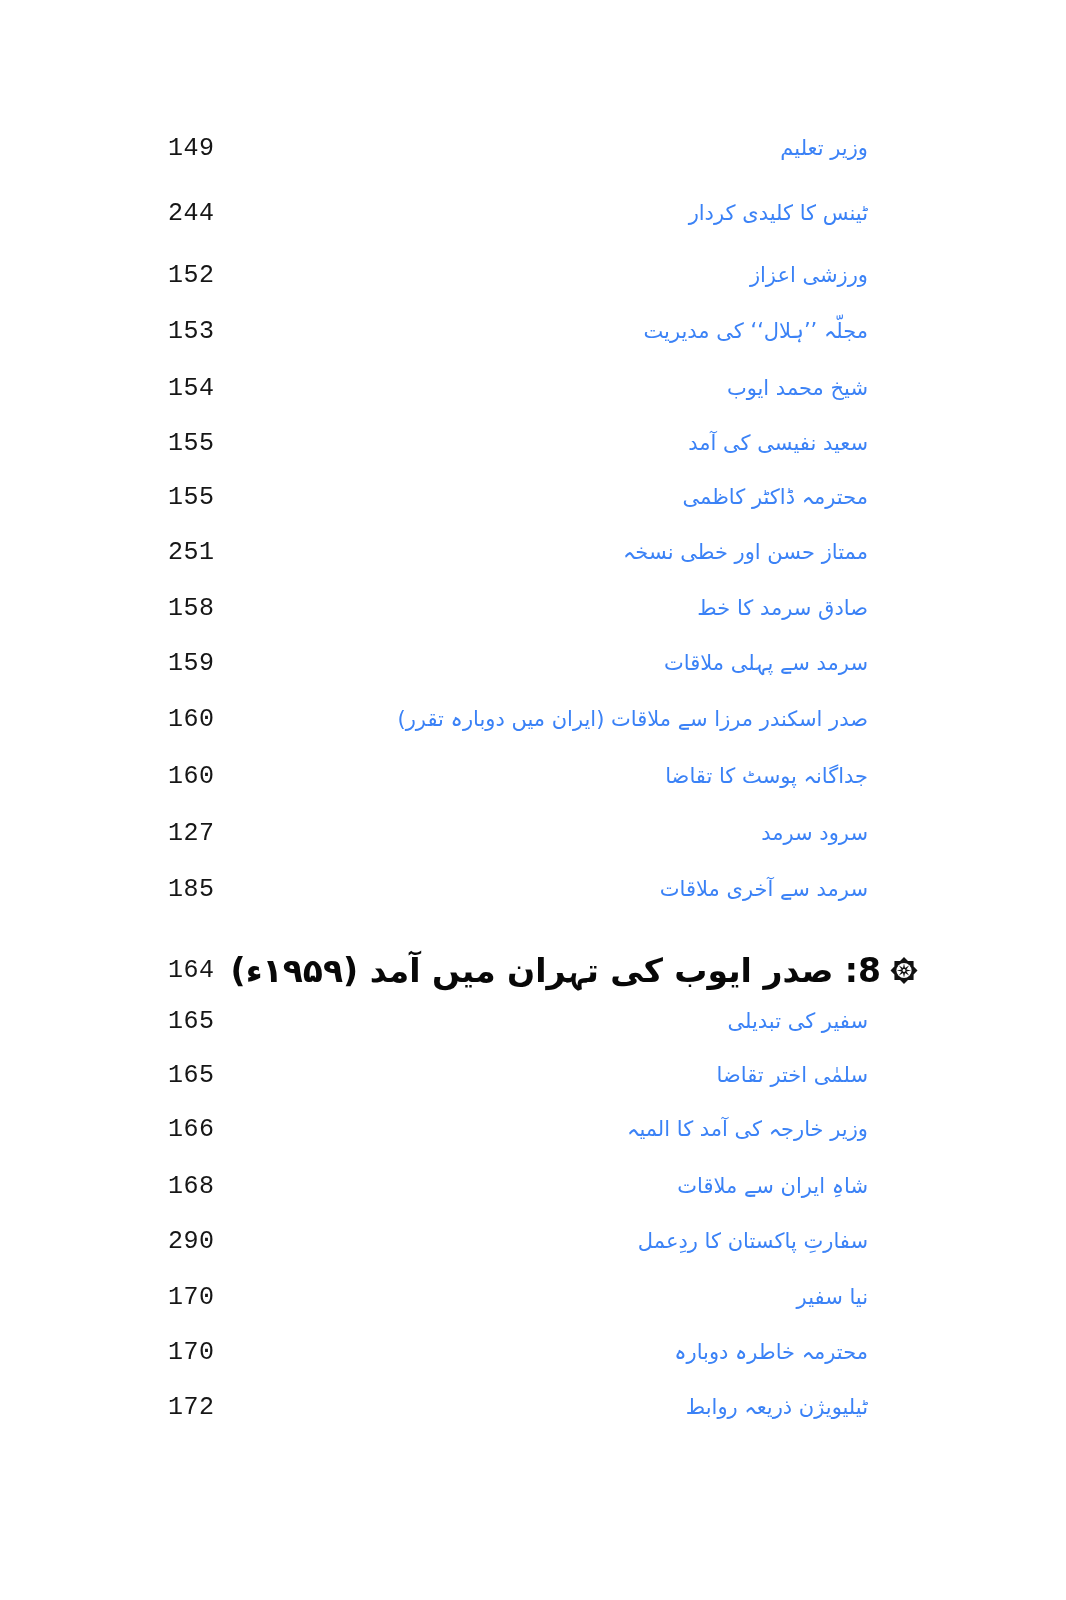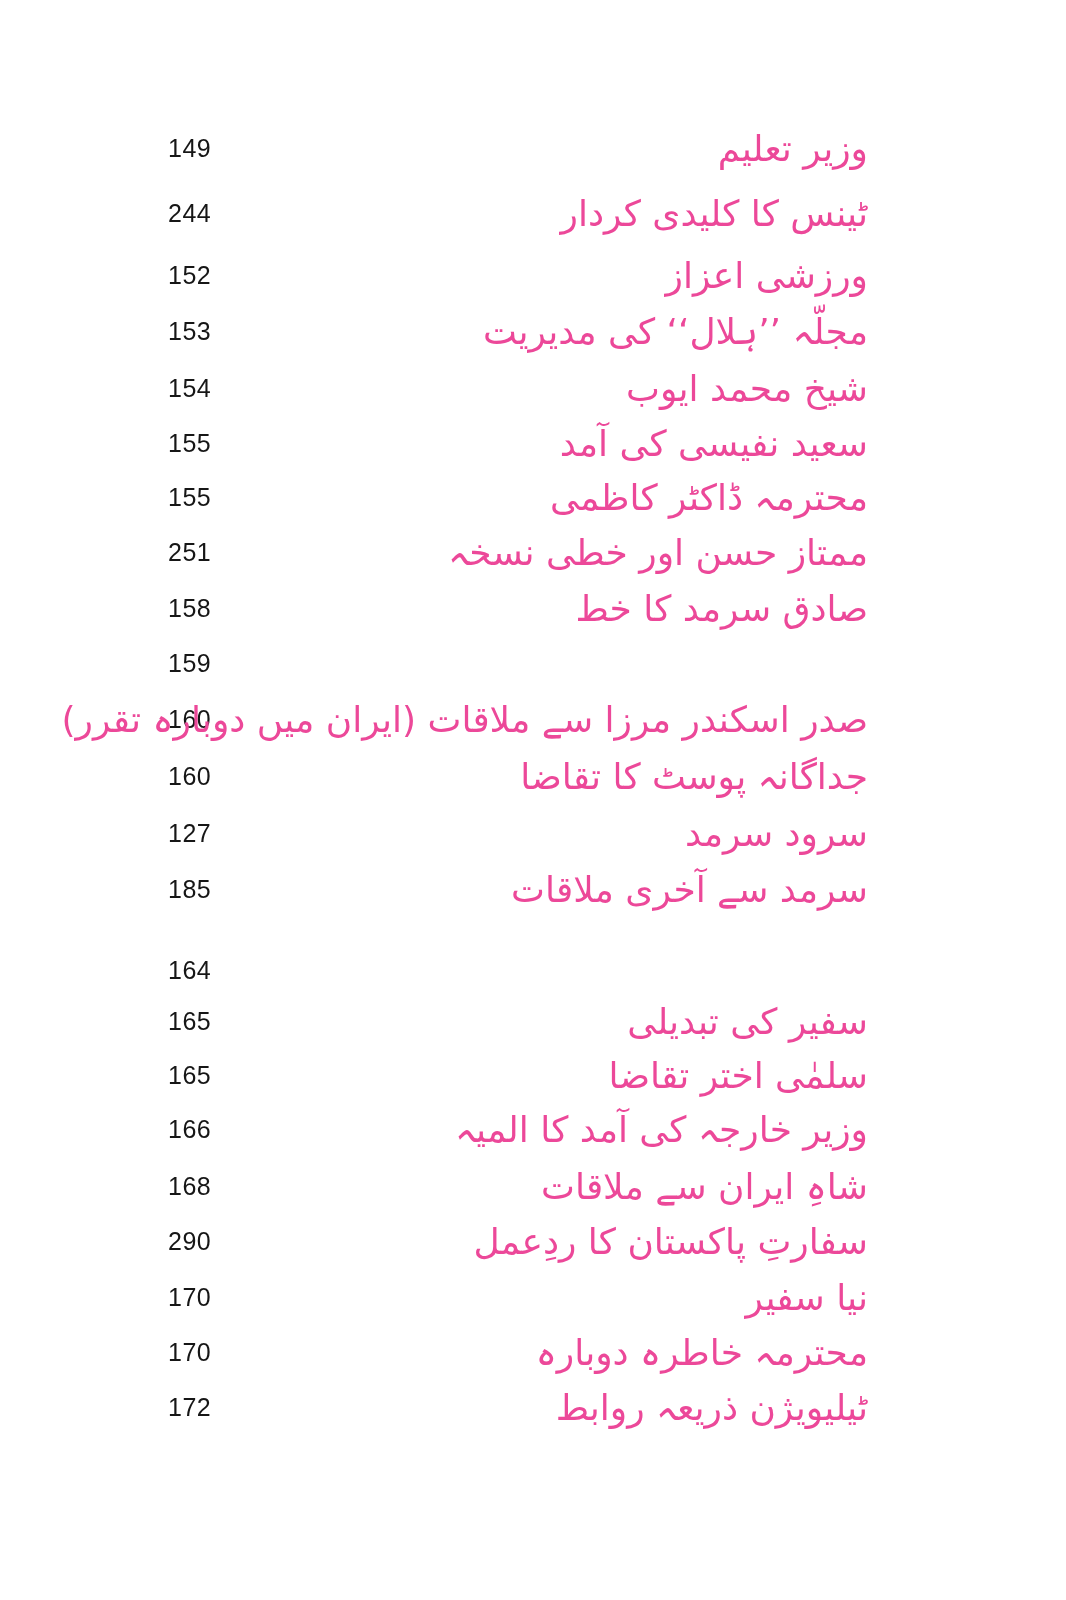--- a/index.html
+++ b/index.html
@@ -13,31 +13,31 @@
     width:1066px;height:1600px;
     background:#ffffff;
     overflow:hidden;
   }
   .row{
     position:absolute;left:0;right:0;height:58px;
   }
   .num{
     position:absolute;left:168px;top:50%;
     transform:translateY(-50%);
-    font-family:Liberation Sans, sans-serif;
+    font-family:Liberation Mono, monospace;
     font-size:25px;letter-spacing:0.5px;
     color:#161616;
   }
   .title{
     position:absolute;right:198px;top:50%;
     transform:translateY(-50%);
     direction:rtl;unicode-bidi:plaintext;
     white-space:nowrap;
     font-family:"DejaVu Sans","Liberation Sans",sans-serif;
-    font-size:36px;color:#ec4899;
+    font-size:21px;color:#3b82f6;
   }
   .chapter-line{
     position:absolute;right:148px;top:50%;
     transform:translateY(-50%);
     display:flex;flex-direction:row-reverse;align-items:center;gap:9px;
   }
   .chapter-line .title{
     position:static;transform:none;
     font-size:33px;font-weight:bold;color:#080808;
   }
@@ -91,20 +91,21 @@
     <span class="title">ممتاز حسن اور خطی نسخہ</span>
   </div>
 
   <div class="row" style="top:579px">
     <span class="num">158</span>
     <span class="title">صادق سرمد کا خط</span>
   </div>
 
   <div class="row" style="top:634px">
     <span class="num">159</span>
+    <span class="title">سرمد سے پہلی ملاقات</span>
   </div>
 
   <div class="row" style="top:690px">
     <span class="num">160</span>
     <span class="title">صدر اسکندر مرزا سے ملاقات (ایران میں دوبارہ تقرر)</span>
   </div>
 
   <div class="row" style="top:747px">
     <span class="num">160</span>
     <span class="title">جداگانہ پوسٹ کا تقاضا</span>
@@ -115,20 +116,31 @@
     <span class="title">سرود سرمد</span>
   </div>
 
   <div class="row" style="top:860px">
     <span class="num">185</span>
     <span class="title">سرمد سے آخری ملاقات</span>
   </div>
 
   <div class="row chapter" style="top:941px">
     <span class="num">164</span>
+    <div class="chapter-line">
+      <span class="ornament">
+        <svg width="28" height="28" viewBox="0 0 28 28" xmlns="http://www.w3.org/2000/svg">
+          <path fill="#111111" d="M27.5 14 L23.61 17.98 L23.55 23.55 L17.98 23.61 L14 27.5 L10.02 23.61 L4.45 23.55 L4.39 17.98 L0.5 14 L4.39 10.02 L4.45 4.45 L10.02 4.39 L14 0.5 L17.98 4.39 L23.55 4.45 L23.61 10.02 Z"></path>
+          <circle cx="14" cy="14" r="7.6" fill="#ffffff"></circle>
+          <path fill="#111111" d="M21.2 14 L16.4 15 L19.09 19.09 L15 16.4 L14 21.2 L13 16.4 L8.91 19.09 L11.6 15 L6.8 14 L11.6 13 L8.91 8.91 L13 11.6 L14 6.8 L15 11.6 L19.09 8.91 L16.4 13 Z"></path>
+          <circle cx="14" cy="14" r="1.4" fill="#ffffff"></circle>
+        </svg>
+      </span>
+      <span class="title" dir="rtl">8: صدر ایوب کی تہران میں آمد (۱۹۵۹ء)</span>
+    </div>
   </div>
 
   <div class="row" style="top:992px">
     <span class="num">165</span>
     <span class="title">سفیر کی تبدیلی</span>
   </div>
 
   <div class="row" style="top:1046px">
     <span class="num">165</span>
     <span class="title">سلمٰی اختر تقاضا</span>

